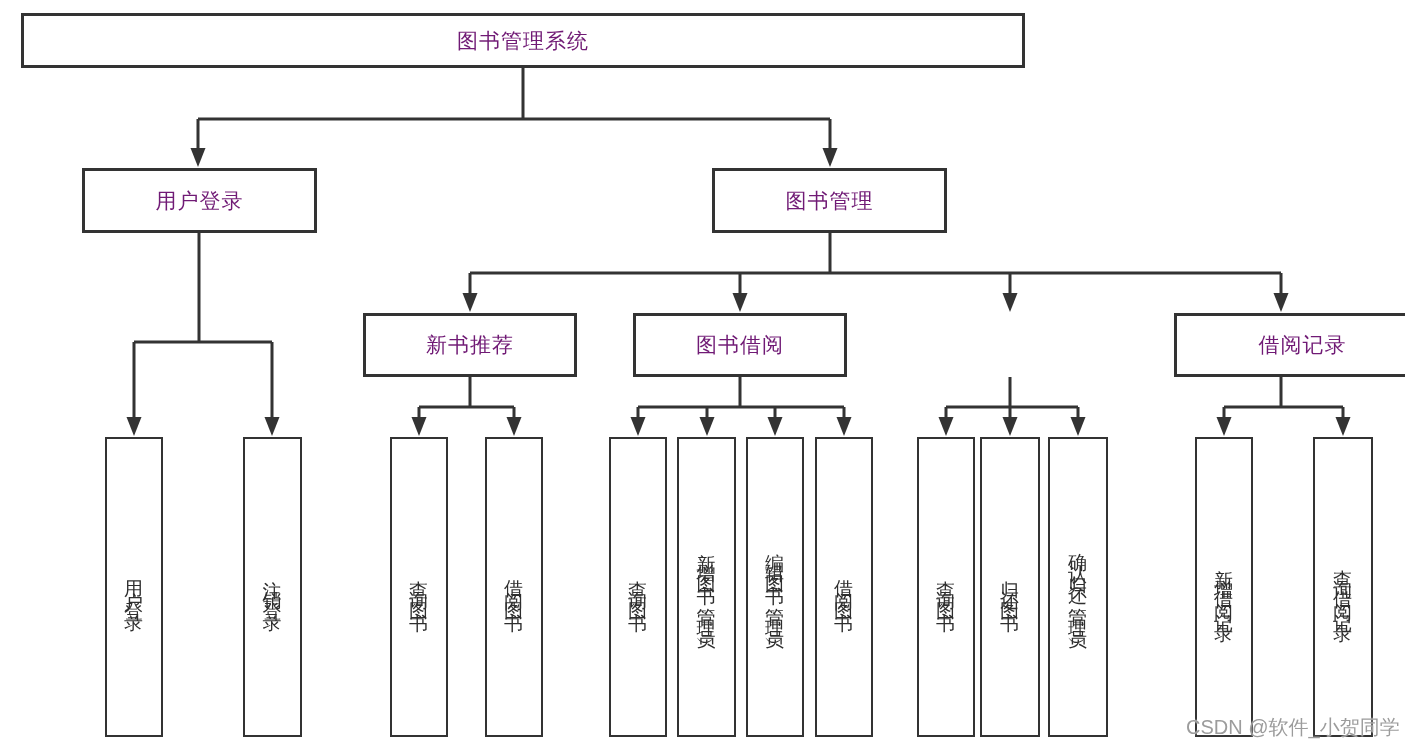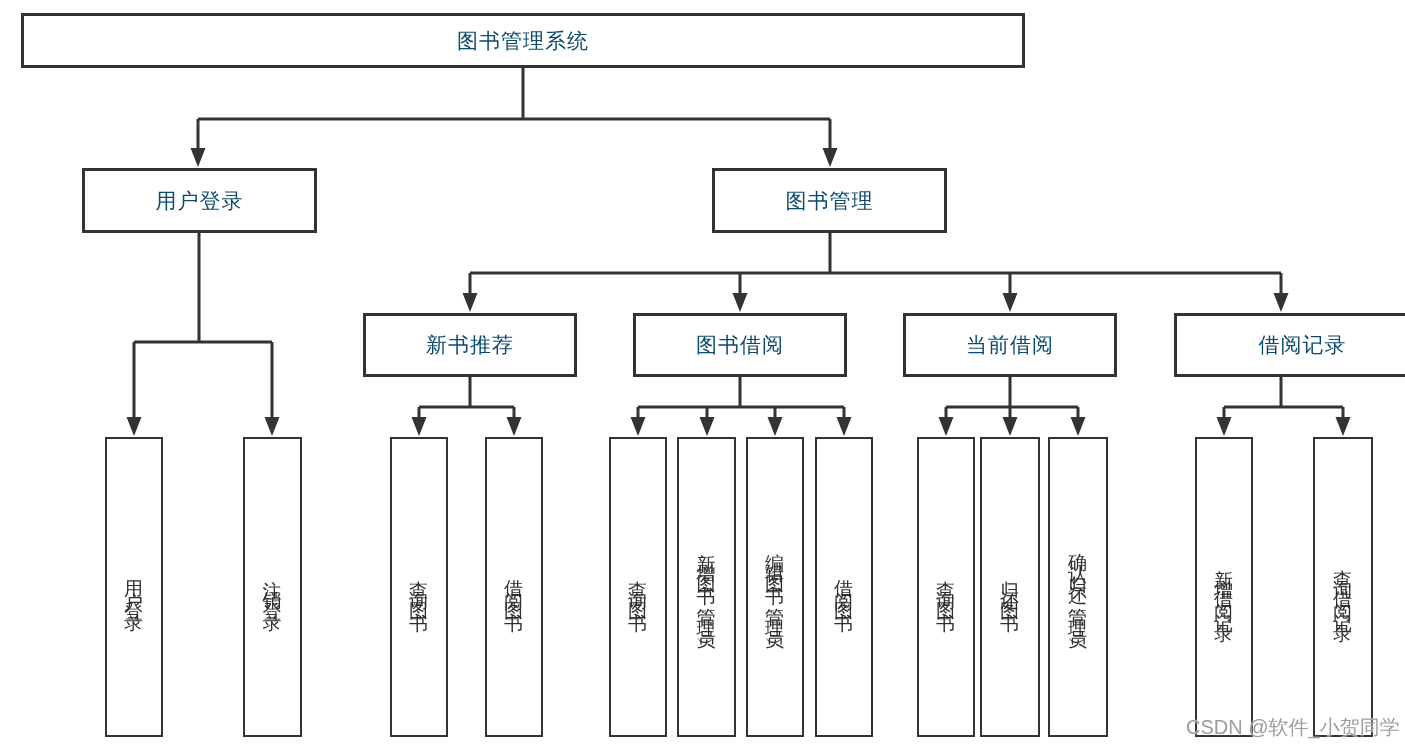--- a/index.html
+++ b/index.html
@@ -24,21 +24,21 @@
   }
   .hbox {
     position: absolute;
     box-sizing: border-box;
     border: 3px solid #333333;
     background: #ffffff;
     display: flex;
     align-items: center;
     justify-content: center;
     font-size: 21px;
-    color: #0c4a6e;
+    color: #701a75;
     letter-spacing: 1px;
     z-index: 2;
   }
   .vbox {
     position: absolute;
     box-sizing: border-box;
     border: 2.5px solid #333333;
     background: #ffffff;
     display: flex;
     align-items: center;
@@ -101,21 +101,20 @@
     </g>
   </svg>
 
   <div class="hbox" style="left:21px; top:13px; width:1004px; height:55px;">图书管理系统</div>
 
   <div class="hbox" style="left:82px; top:168px; width:235px; height:65px;">用户登录</div>
   <div class="hbox" style="left:712px; top:168px; width:235px; height:65px;text-align:center;">图书管理</div>
 
   <div class="hbox" style="left:633px; top:313px; width:214px; height:64px;">图书借阅</div>
   <div class="hbox" style="left:363px; top:313px; width:214px; height:64px;">新书推荐</div>
-  <div class="hbox" style="left:903px; top:313px; width:214px; height:64px;">当前借阅</div>
   <div class="hbox" style="left:1174px; top:313px; width:257px; height:64px;">借阅记录</div>
 
   <div class="vbox" style="left:105px; top:437px; width:58px; height:300px;">
     <span>用户登录</span>
   </div>
   <div class="vbox" style="left:243px; top:437px; width:59px; height:300px;">
     <span>注销登录</span>
   </div>
 
   <div class="vbox" style="left:390px; top:437px; width:58px; height:300px;">

